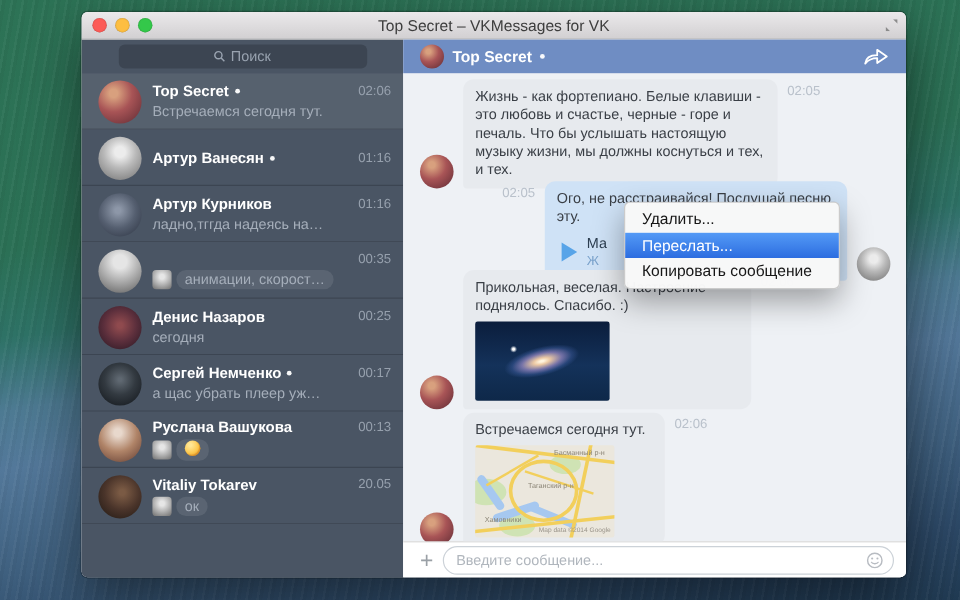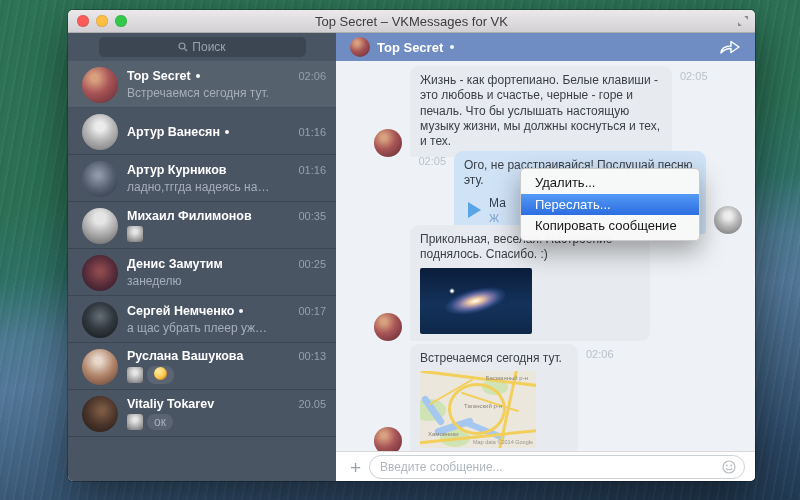--- a/index.html
+++ b/index.html
@@ -53,21 +53,21 @@
   .av6{background:radial-gradient(circle at 50% 45%,#8f4a4e 8%,#5c2f3c 50%,#251622 100%);}
   .av7{background:radial-gradient(circle at 50% 40%,#5f6871 5%,#333a41 45%,#101419 100%);}
   .av8{background:radial-gradient(circle at 45% 32%,#e8d8cc 10%,#b08468 50%,#5f3a30 100%);}
   .av9{background:radial-gradient(circle at 55% 40%,#7a5a44 8%,#4a342a 50%,#1d1712 100%);}
   
   .chat-header{height:28px;background:#6f8dc3;display:flex;align-items:center;padding:0 14px;gap:7px;flex-shrink:0;}
   .chat-header .havatar{width:20px;height:20px;border-radius:50%;}
   .chat-header .htitle{color:#fff;font-size:13px;font-weight:bold;}
   .chat-header .share{margin-left:auto;}
   
-  .messages{position:relative;height:390px;overflow:hidden;margin-left:24px;}
+  .messages{position:relative;height:390px;overflow:hidden;}
   .msg{position:absolute;display:flex;align-items:flex-end;gap:8px;}
   .msg .cavatar{width:28px;height:28px;border-radius:50%;flex-shrink:0;}
   .bubble{border-radius:9px;padding:7px 10px;font-size:12px;line-height:1.28;color:#3a3f46;box-sizing:border-box;}
   .msg.in  .bubble{background:#e7eaee;border-bottom-left-radius:3px;}
   .msg.out .bubble{background:#cfe2f6;border-bottom-right-radius:3px;}
   .mtime{font-size:11px;color:#b9c1cb;align-self:flex-start;margin-top:4px;white-space:nowrap;}
   .m1{left:14px;top:5px;}   .m1 .bubble{width:262px;}
   .m2{right:13px;top:90px;} .m2 .bubble{width:252px;}
   .m3{left:14px;top:164px;} .m3 .bubble{width:240px;}
   .m4{left:14px;top:283px;} .m4 .bubble{width:168px;}
@@ -191,39 +191,39 @@
             <div class="r2">
                 <span class="pv">ладно,тггда надеясь на…</span>
               </div>
           </div>
         </div>
 
         <div class="chat-item">
           <div class="avatar av4"></div>
           <div class="meta">
             <div class="r1">
-                <span class="nm">Михаил Филимонов</span>
                 <span class="tm">00:35</span>
               </div>
             <div class="r2">
                 <span class="thumb"></span>
+                <span class="pv pill">анимации, скорост…</span>
               </div>
           </div>
         </div>
 
 
         <div class="chat-item">
           <div class="avatar av6"></div>
           <div class="meta">
             <div class="r1">
-                <span class="nm">Денис Замутим</span>
+                <span class="nm">Денис Назаров</span>
                 <span class="tm">00:25</span>
               </div>
             <div class="r2">
-                <span class="pv">занеделю</span>
+                <span class="pv">сегодня</span>
               </div>
           </div>
         </div>
 
         <div class="chat-item">
           <div class="avatar av7"></div>
           <div class="meta">
             <div class="r1">
                 <span class="nm">Сергей Немченко</span>
                 <span class="odot"></span>

